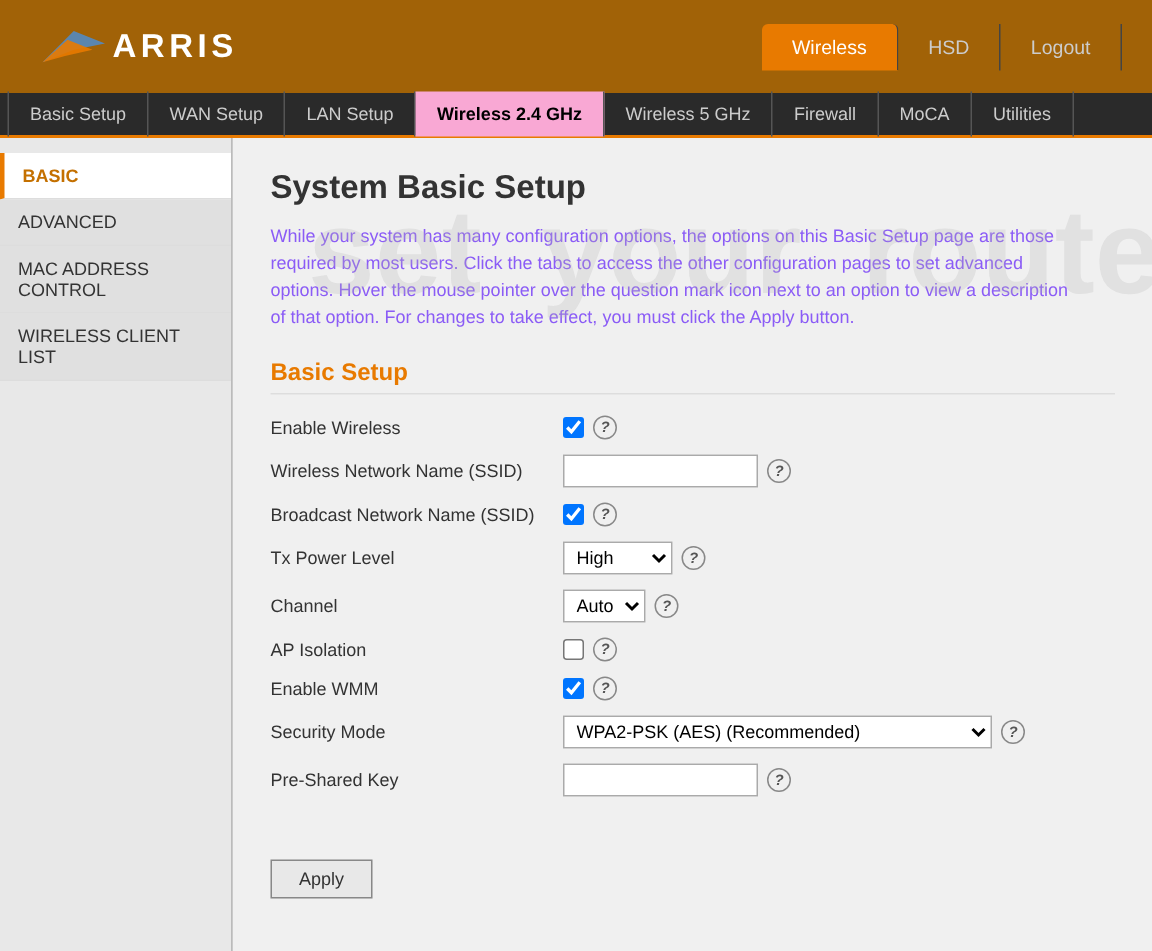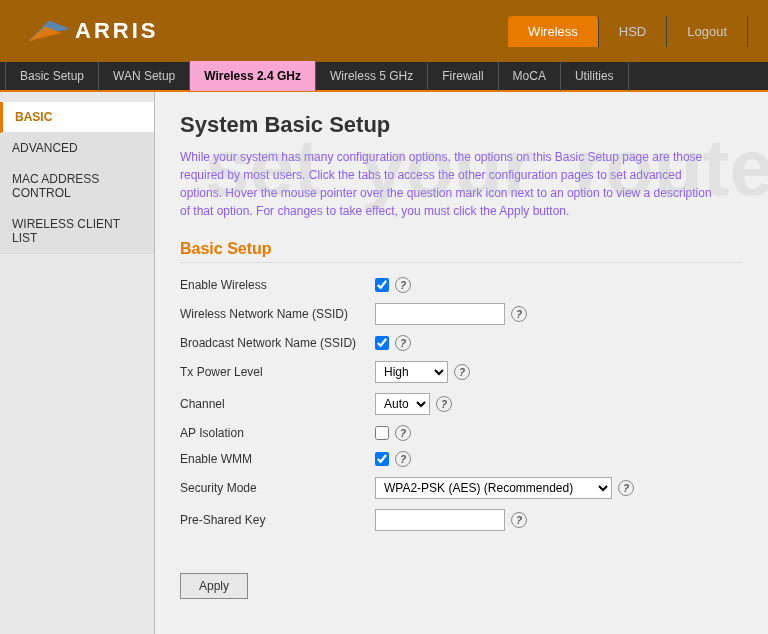--- a/index.html
+++ b/index.html
@@ -192,21 +192,21 @@
       border: 1px solid #888;
       color: #555;
       font-size: 10px;
       cursor: pointer;
       font-style: italic;
       font-weight: bold;
     }
 
     
     select.security-mode {
-      width: 237px;
+      width: 286px;
     }
 
     
     .apply-btn {
       margin-top: 20px;
       padding: 5px 18px;
       background: #e8e8e8;
       border: 1px solid #888;
       font-size: 12px;
       cursor: pointer;
@@ -228,20 +228,21 @@
   <div id="nav-tabs-top">
     <div class="top-nav-item active">Wireless</div>
     <div class="top-nav-item">HSD</div>
     <div class="top-nav-item">Logout</div>
   </div>
 </div>
 
 <div id="sub-nav">
   <div class="sub-nav-item">Basic Setup</div>
   <div class="sub-nav-item">WAN Setup</div>
+  <div class="sub-nav-item">LAN Setup</div>
   <div class="sub-nav-item active">Wireless 2.4 GHz</div>
   <div class="sub-nav-item">Wireless 5 GHz</div>
   <div class="sub-nav-item">Firewall</div>
   <div class="sub-nav-item">MoCA</div>
   <div class="sub-nav-item">Utilities</div>
 </div>
 
 <div id="main">
 
   <div id="sidebar">

